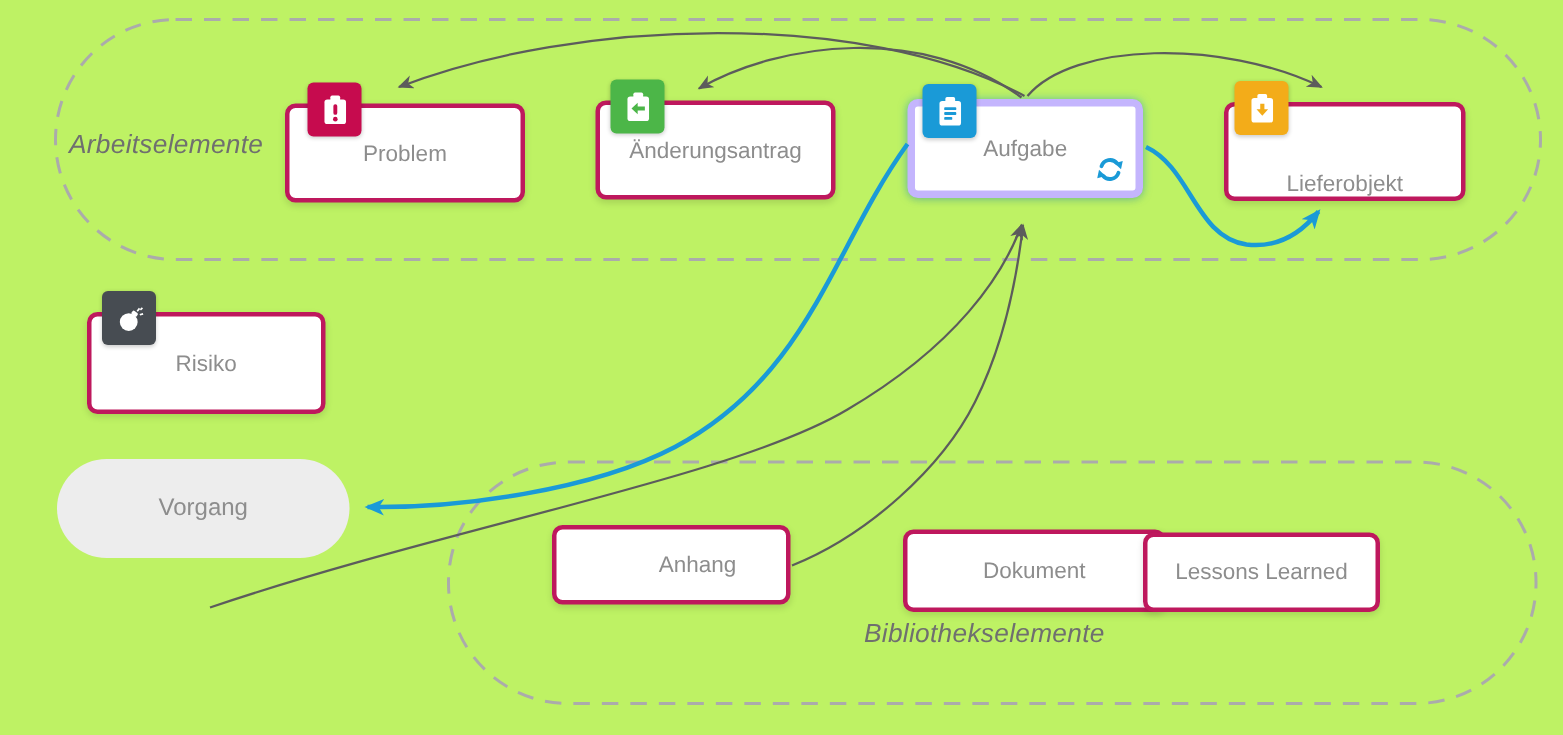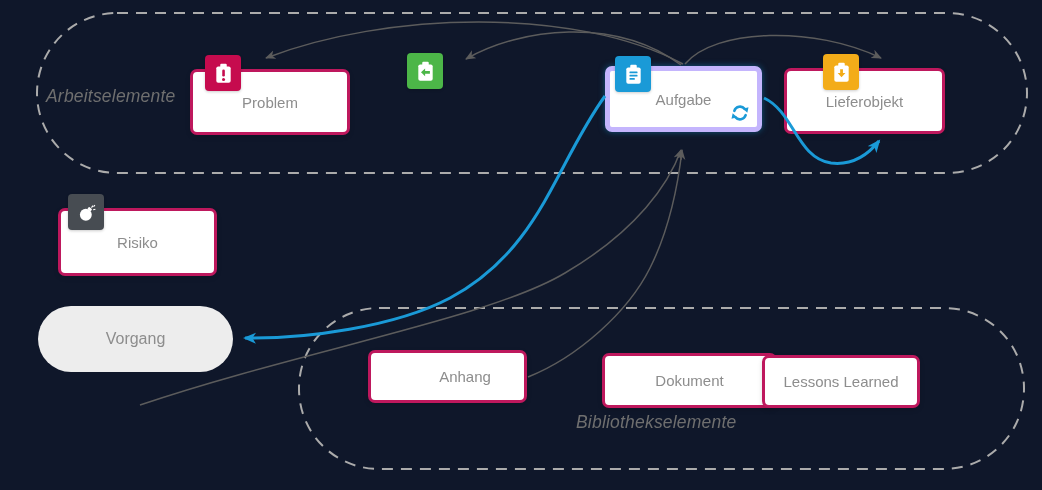--- a/index.html
+++ b/index.html
@@ -1,18 +1,18 @@
 <!DOCTYPE html>
 <html><head>
 <meta charset="utf-8">
 <style>
   html,body{margin:0;padding:0;background:#fff;}
   #canvas{
     position:relative;width:1042px;height:490px;overflow:hidden;
-    font-family:"Liberation Sans","DejaVu Sans",sans-serif;background:#0f172a;
+    font-family:"Liberation Sans","DejaVu Sans",sans-serif;background:#bef264;
   }
   .group-label{
     position:absolute;font-style:italic;font-size:17.5px;color:#6f6f6f;
     white-space:nowrap;letter-spacing:.2px;
   }
   .node{
     position:absolute;background:#fff;border:3px solid #be185d;border-radius:7px;
     box-shadow:0 2px 5px rgba(0,0,0,.13);
     display:flex;align-items:center;justify-content:center;
     font-size:15px;color:#8d8d8d;box-sizing:border-box;
@@ -51,20 +51,23 @@
   </div>
   <div class="type-icon" style="left:205px;top:55px;background:#c60b4e;">
     <svg viewBox="0 0 24 24" width="23" height="23">
       <rect x="8.6" y="1.8" width="6.8" height="4.6" rx="1.2" fill="#fff"></rect>
       <rect x="4.5" y="4.6" width="15" height="17" rx="2" fill="#fff"></rect>
       <rect x="10.7" y="7.8" width="2.7" height="7.4" rx="1.3" fill="#c60b4e"></rect>
       <circle cx="12.05" cy="18.2" r="1.6" fill="#c60b4e"></circle>
     </svg>
   </div>
 
+  <div class="node" style="left:397px;top:67px;width:160px;height:66px;">
+    <span class="node-label">Änderungsantrag</span>
+  </div>
   <div class="type-icon" style="left:407px;top:53px;background:#4cb648;">
     <svg viewBox="0 0 24 24" width="23" height="23">
       <rect x="8.6" y="1.8" width="6.8" height="4.6" rx="1.2" fill="#fff"></rect>
       <rect x="4.5" y="4.6" width="15" height="17" rx="2" fill="#fff"></rect>
       <path d="M11.6 8.9 L7.3 12.9 L11.6 16.9 V14.3 H16.6 V11.5 H11.6 Z" fill="#4cb648"></path>
     </svg>
   </div>
 
   <div class="node selected" style="left:605px;top:66px;width:157px;height:66px;">
     <span class="node-label">Aufgabe</span>
@@ -82,21 +85,21 @@
   <div class="type-icon" style="left:615px;top:56px;background:#1a9ad7;">
     <svg viewBox="0 0 24 24" width="23" height="23">
       <rect x="8.6" y="1.8" width="6.8" height="4.6" rx="1.2" fill="#fff"></rect>
       <rect x="4.5" y="4.6" width="15" height="17" rx="2" fill="#fff"></rect>
       <rect x="7.8" y="8.8" width="8.4" height="2" rx="0.6" fill="#1a9ad7"></rect>
       <rect x="7.8" y="12.2" width="8.4" height="2" rx="0.6" fill="#1a9ad7"></rect>
       <rect x="7.8" y="15.6" width="5.6" height="2" rx="0.6" fill="#1a9ad7"></rect>
     </svg>
   </div>
 
-  <div class="node" style="left:784px;top:68px;width:161px;height:66px;">
+  <div class="node" style="left:816px;top:68px;width:161px;height:66px;align-items:flex-end;">
     <span class="node-label">Lieferobjekt</span>
   </div>
   <div class="type-icon" style="left:823px;top:54px;background:#f3ac19;">
     <svg viewBox="0 0 24 24" width="23" height="23">
       <rect x="8.6" y="1.8" width="6.8" height="4.6" rx="1.2" fill="#fff"></rect>
       <rect x="4.5" y="4.6" width="15" height="17" rx="2" fill="#fff"></rect>
       <path d="M10.6 8.5 H13.5 V12.4 H16.1 L12.05 16.9 L8 12.4 H10.6 Z" fill="#f3ac19"></path>
     </svg>
   </div>
 

